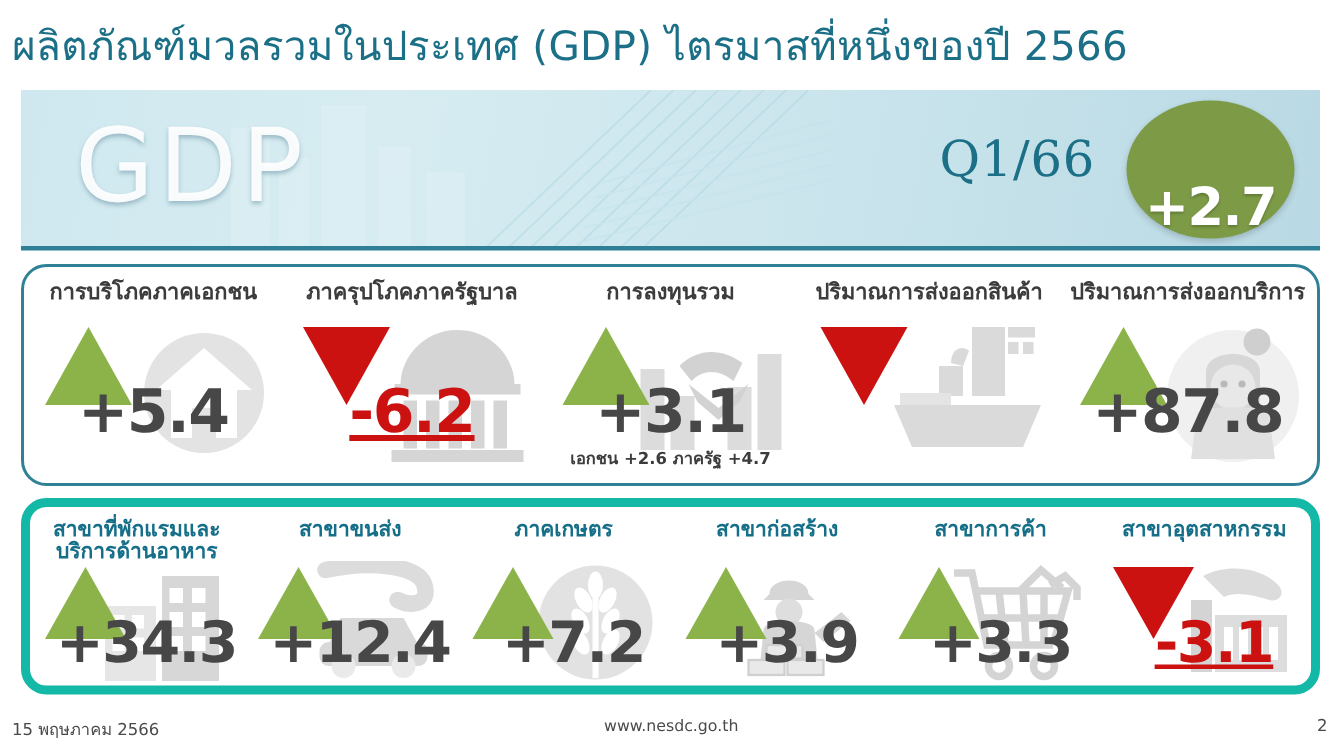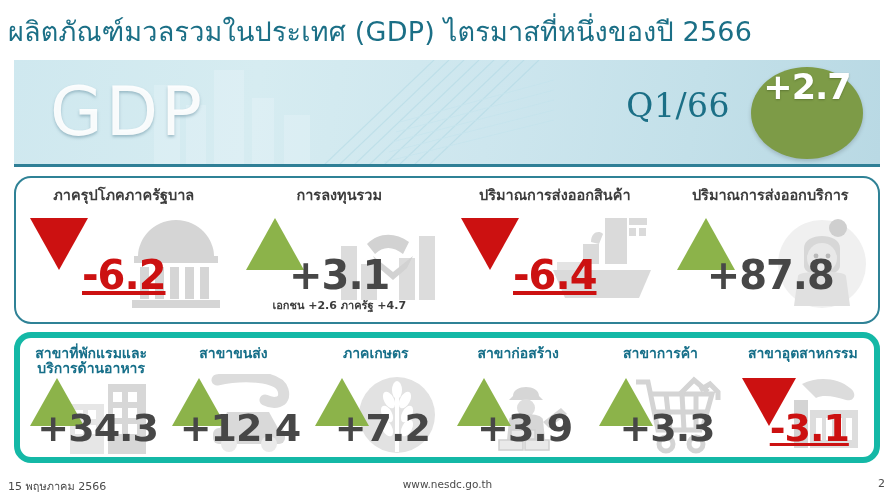--- a/index.html
+++ b/index.html
@@ -41,21 +41,21 @@
     font-family:"DejaVu Sans","Liberation Sans",sans-serif;
   }
   .q-label{
     position:absolute; right:150px; top:26px;
     font-size:33px; color:#1b6f86; font-family:"DejaVu Serif","Liberation Serif",serif;
     letter-spacing:.5px;
   }
   .gdp-badge{
     position:absolute; right:17px; top:7px; width:112px; height:92px;
     background:#7d9b47; border-radius:50%;
-    display:flex; align-items:flex-start; justify-content:center;
+    display:flex; align-items:flex-end; justify-content:center;
     box-shadow:0 2px 4px rgba(0,0,0,.18);
   }
   .gdp-badge span{
     color:#fff; font-size:35px; font-weight:bold; letter-spacing:-1px;
     text-shadow:0 1px 2px rgba(60,80,30,.45);
   }
 
   
   .card{
     position:absolute; left:14px; background:#fff; border-radius:17px;
@@ -168,20 +168,32 @@
     <div class="q-label">Q1/66</div>
     <div class="gdp-badge">
       <span>+2.7</span>
     </div>
   </div>
   <div class="banner-underline"></div>
 
   <div class="card card-expenditure">
     <div class="row">
 
+      <div class="cell">
+        <div class="cell-label">การบริโภคภาคเอกชน</div>
+        <div class="glyph-wrap">
+          <svg class="bg-icon" width="96" height="92" viewBox="0 0 96 92">
+            <circle cx="50" cy="48" r="40" fill="#e3e3e3"></circle>
+            <path d="M50 18 L82 46 L72 46 L72 78 L28 78 L28 46 L18 46 Z" fill="#ffffff"></path>
+            <rect x="42" y="58" width="16" height="20" fill="#e3e3e3"></rect>
+          </svg>
+          <div class="tri tri-up"></div>
+          <div class="value">+5.4</div>
+        </div>
+      </div>
 
       <div class="cell">
         <div class="cell-label">ภาครุปโภคภาครัฐบาล</div>
         <div class="glyph-wrap">
           <svg class="bg-icon" width="100" height="96" viewBox="0 0 100 96">
             <path d="M50 6 C26 6 12 26 12 42 L88 42 C88 26 74 6 50 6 Z" fill="#d5d5d5"></path>
             <rect x="8" y="42" width="84" height="7" fill="#d5d5d5"></rect>
             <g fill="#d5d5d5">
               <rect x="14" y="53" width="9" height="32"></rect>
                 <rect x="29" y="53" width="9" height="32"></rect>
@@ -224,21 +236,20 @@
               <rect x="82" y="14" width="7" height="8"></rect>
                 <rect x="92" y="14" width="7" height="8"></rect>
               <rect x="82" y="4" width="18" height="7"></rect>
               <rect x="36" y="30" width="16" height="20"></rect>
               <path d="M44 28 C44 18 52 16 56 20 L52 30 Z"></path>
             </g>
             <path d="M6 56 L104 56 L92 84 L18 84 Z" fill="#dadada"></path>
             <rect x="10" y="48" width="34" height="8" fill="#e4e4e4"></rect>
           </svg>
           <div class="tri tri-down"></div>
-          <div class="value neg">-6.4</div>
         </div>
       </div>
 
       <div class="cell">
         <div class="cell-label">ปริมาณการส่งออกบริการ</div>
         <div class="glyph-wrap">
           <svg class="bg-icon" width="100" height="96" viewBox="0 0 100 96">
             <circle cx="50" cy="50" r="44" fill="#f0f0f0"></circle>
             <circle cx="66" cy="14" r="9" fill="#cfcfcf"></circle>
             <path d="M32 34 C32 18 68 18 68 34 L68 52 C68 64 32 64 32 52 Z" fill="#d7d7d7"></path>

